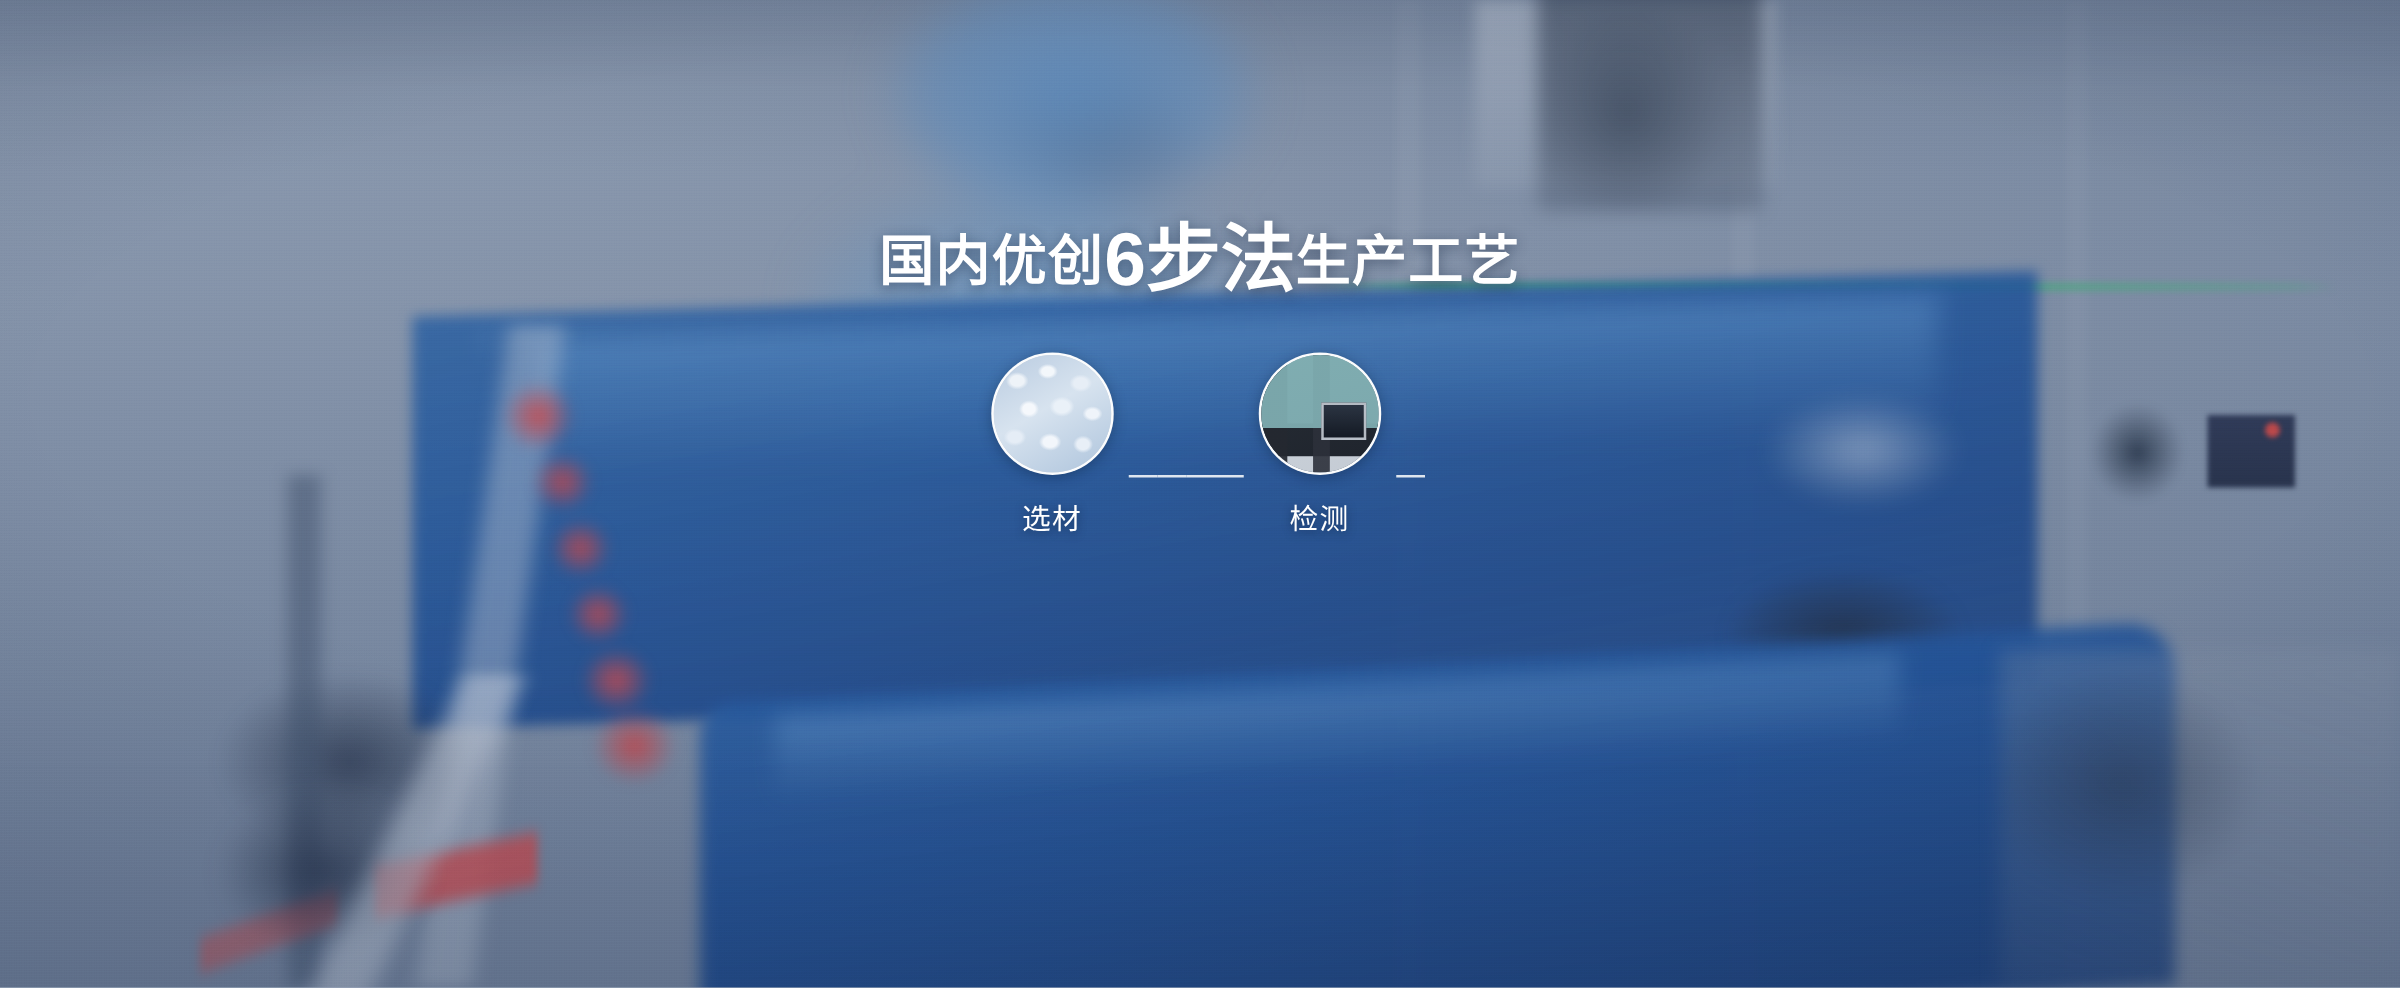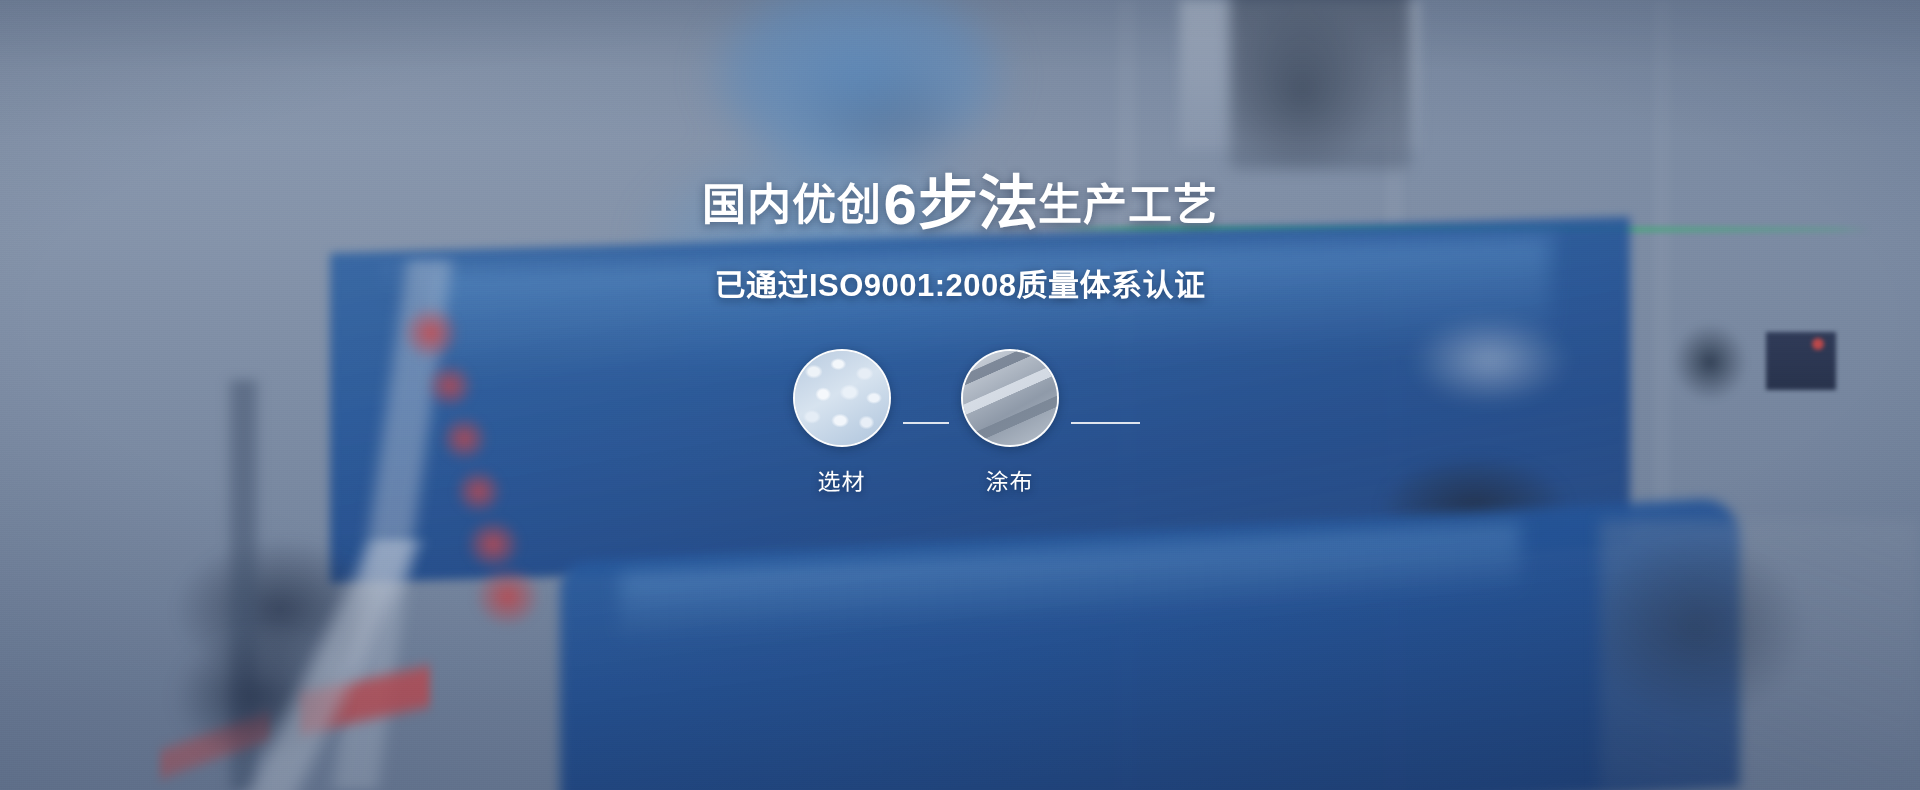--- a/index.html
+++ b/index.html
@@ -214,21 +214,20 @@
 
   .headline {
     margin-top:178px;
     color:#ffffff;
     font-weight:700;
     font-size:44px;
     line-height:1;
     letter-spacing:1px;
     white-space:nowrap;
     text-shadow:0 2px 10px rgba(10,26,54,.45);
-    font-family:Liberation Mono, monospace;
   }
   .headline .big {
     font-size:60px;
     line-height:1;
     vertical-align:-4px;
     letter-spacing:0;
   }
 
   .subtitle {
     margin-top:22px;
@@ -237,21 +236,21 @@
     font-size:31px;
     letter-spacing:.5px;
     white-space:nowrap;
     text-shadow:0 2px 8px rgba(8,22,48,.55);
   }
 
   
   .steps {
     margin-top:44px;
     display:flex;
-    align-items:center;
+    align-items:flex-end;
   }
   .step {
     width:122px;
     display:flex; flex-direction:column; align-items:center;
   }
   .step-circle {
     width:98px; height:98px;
     border-radius:50%;
     border:2px solid rgba(255,255,255,.92);
     overflow:hidden;
@@ -389,56 +388,55 @@
   <div class="bg-panel-sm-led"></div>
   <div class="bg-layer bg-tint"></div>
   <div class="bg-layer bg-noise"></div>
 
   <div class="content">
 
     <div class="headline">
       <span>国内优创</span><span class="big">6步法</span><span>生产工艺</span>
     </div>
 
-    <div class="subtitle">已通过ISO9001:2008质量体系认证</div>
 
     <div class="steps">
 
       <div class="step">
         <div class="step-circle">
           <div class="thumb th-pellets"></div>
         </div>
         <div class="step-label">选材</div>
       </div>
 
       <div class="connector">
           <i></i>
         </div>
 
 
       <div class="connector">
           <i></i>
         </div>
 
+
+      <div class="connector">
+          <i></i>
+        </div>
+
+
+      <div class="connector">
+          <i></i>
+        </div>
+
       <div class="step">
         <div class="step-circle">
-          <div class="thumb th-coat"></div>
-        </div>
-        <div class="step-label">涂布</div>
+          <div class="thumb th-test"></div>
+        </div>
+        <div class="step-label">检测</div>
       </div>
-
-      <div class="connector">
-          <i></i>
-        </div>
-
-
-      <div class="connector">
-          <i></i>
-        </div>
-
 
       <div class="connector">
           <i></i>
         </div>
 
 
     </div>
   </div>
 </div>
 

